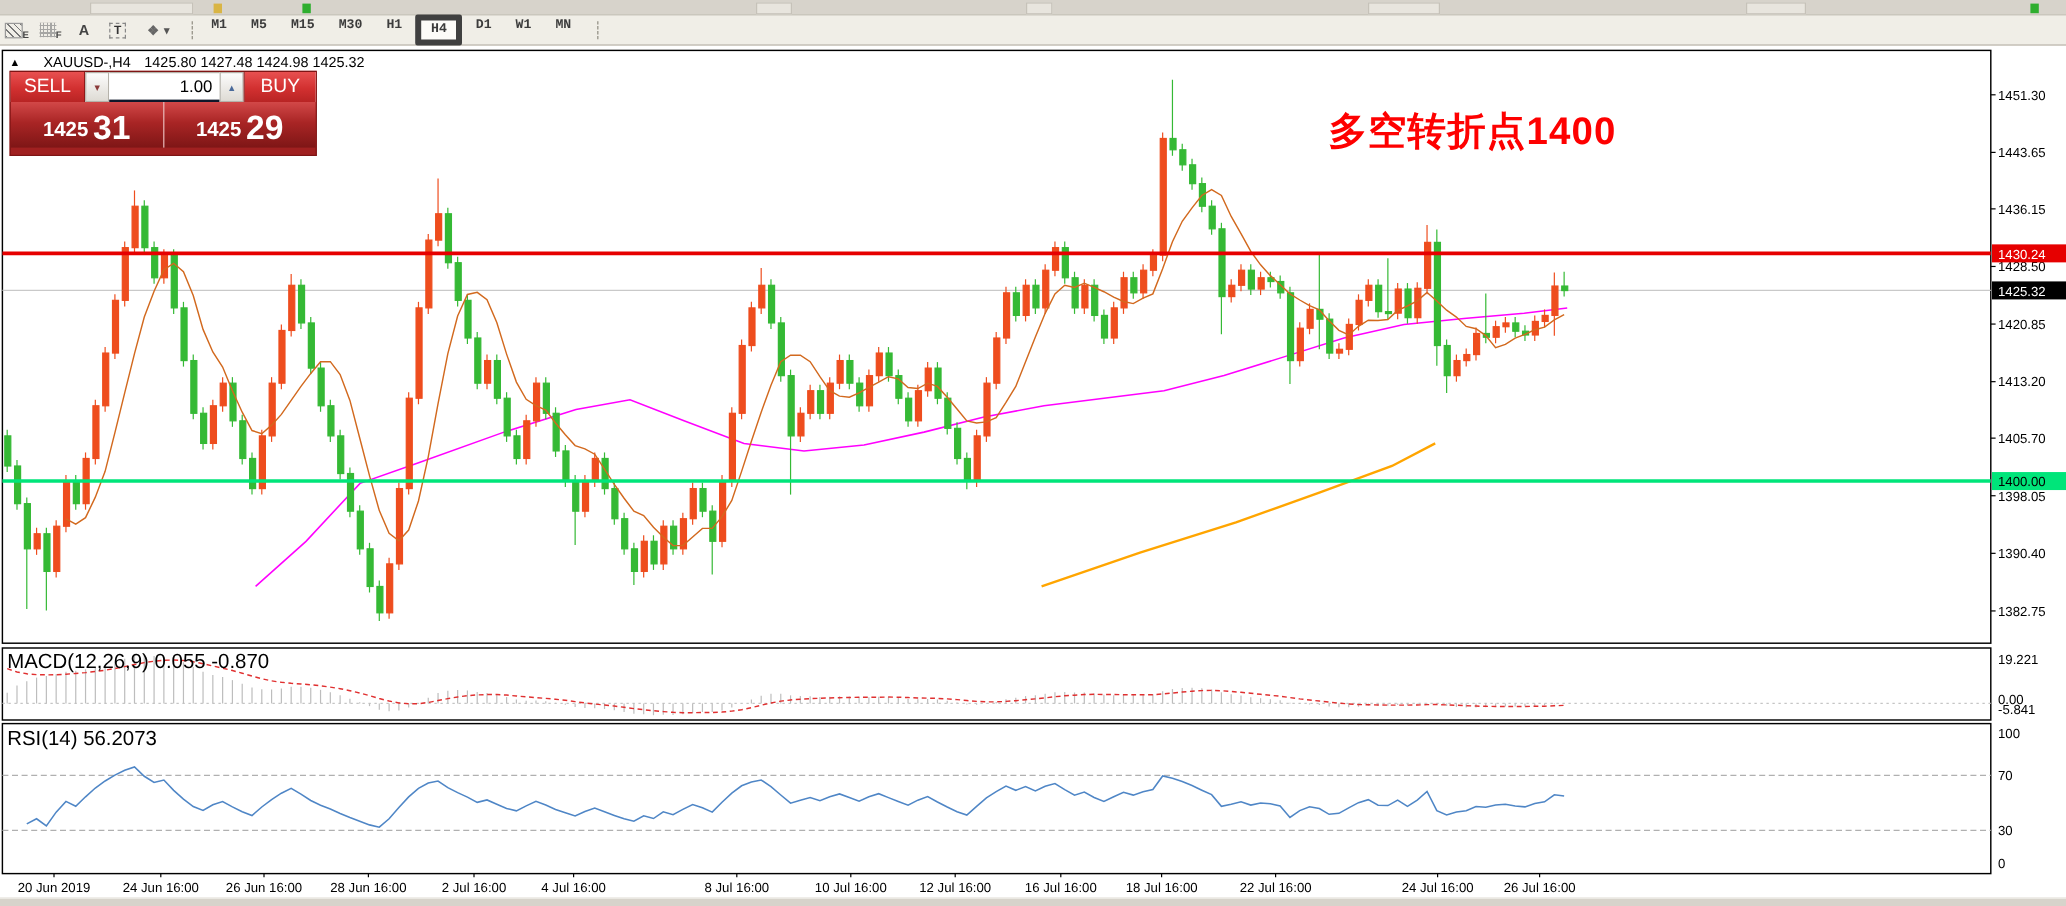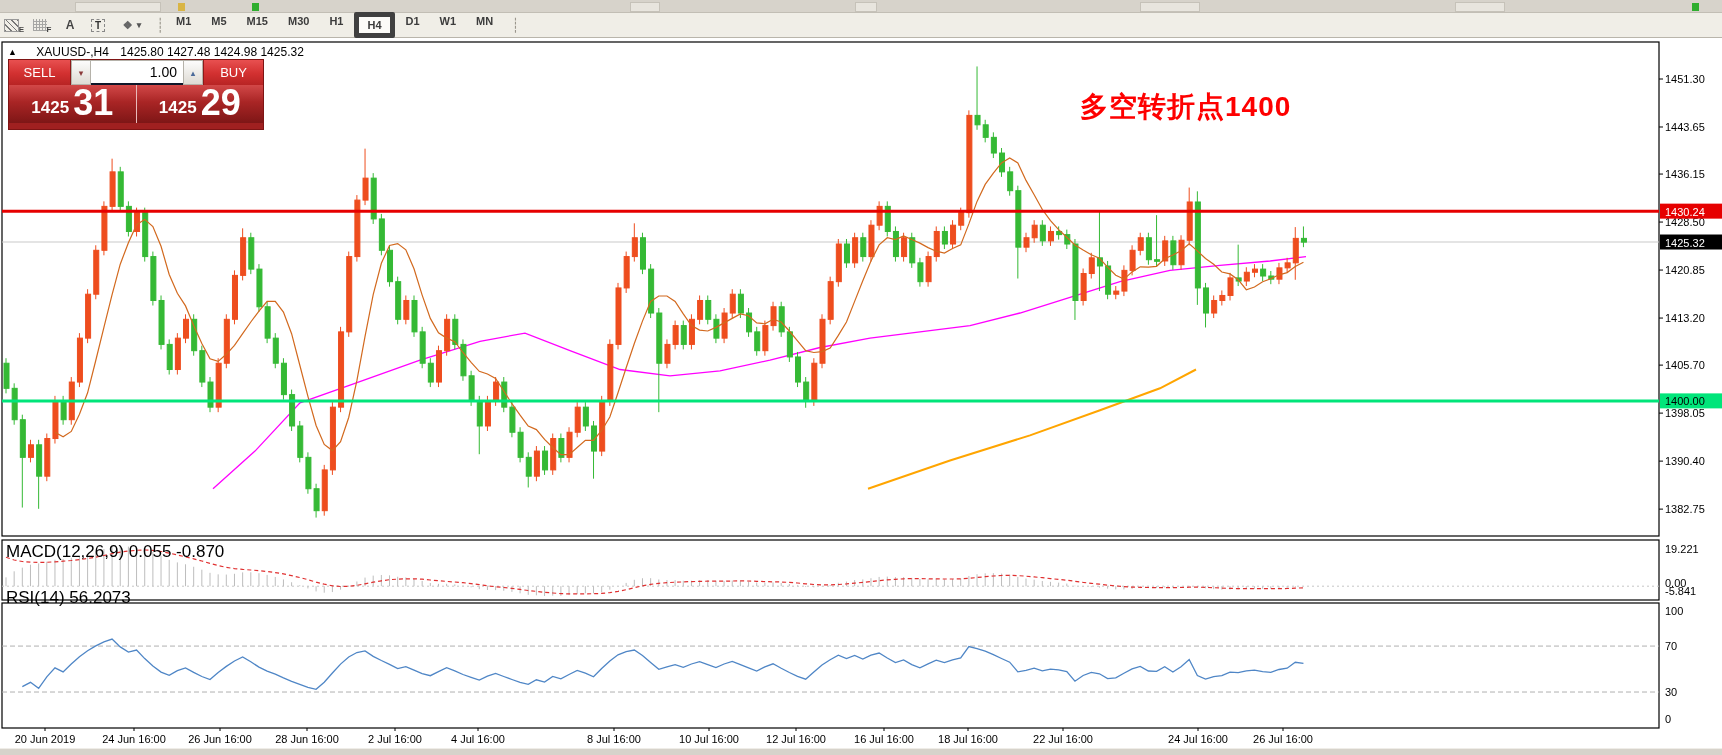--- a/index.html
+++ b/index.html
@@ -11,53 +11,53 @@
             border-bottom:1px solid #c2beb5;}
   .topstrip .pane{position:absolute;top:2px;height:10px;background:#e8e5de;border:1px solid #c6c2b9;}
   .topstrip .dot{position:absolute;top:3px;width:7px;height:8px;}
   
   .toolbar{position:absolute;left:0;top:13px;width:1722px;height:25px;background:#f0eee7;
            border-bottom:1px solid #b9b5ab;display:flex;align-items:center;}
   .toolbtn{width:26px;height:20px;margin:0 1px;display:flex;align-items:center;justify-content:center;
            color:#444;font-size:12px;font-weight:bold;border:1px solid transparent;}
   .tb-sep{width:6px;height:20px;margin:0 4px;color:#9a968c;font-size:14px;line-height:20px;}
   .tfbtn{padding:2px 8px;margin:0 1px;font-size:11px;font-weight:bold;color:#3c3c3c;
-         border:1px solid transparent;border-radius:2px;}
+         border:1px solid transparent;border-radius:2px;font-family:Liberation Mono, monospace;}
   .tfbtn.active{background:#fcfbf8;border:5px solid #404040;}
   .grid-ico{width:14px;height:12px;background:
      repeating-linear-gradient(0deg,#888 0 1px,transparent 1px 3px),
      repeating-linear-gradient(90deg,#888 0 1px,transparent 1px 3px);opacity:.7;}
   .hatch-ico{width:15px;height:13px;background:
      repeating-linear-gradient(45deg,#777 0 1px,transparent 1px 4px);border:1px solid #999;}
   .tbox-ico{width:14px;height:13px;border:1px dashed #888;font-size:10px;font-weight:bold;
             color:#333;display:flex;align-items:center;justify-content:center;}
   
   .chart-title{position:absolute;left:8px;top:45px;font-size:12px;color:#000;z-index:5;}
-  .annotation{position:absolute;left:1080px;top:88px;font-size:28px;font-weight:bold;
+  .annotation{position:absolute;left:1107px;top:88px;font-size:32px;font-weight:bold;
               color:#fe0000;z-index:6;white-space:nowrap;letter-spacing:1px;}
   .ind-label{position:absolute;font-size:17px;color:#000;z-index:5;}
   
   .trade-panel{position:absolute;left:8px;top:59px;width:256px;height:71px;z-index:10;
                border:1px solid #7e1414;background:#a02020;}
   .tp-row1{display:flex;height:25px;background:#fff;}
-  .tp-btn{display:flex;align-items:center;justify-content:center;color:#fff;font-size:13px;
+  .tp-btn{display:flex;align-items:center;justify-content:center;color:#fff;font-size:16px;
           background:linear-gradient(180deg,#e85050 0%,#d23030 55%,#b82424 100%);}
   .tp-sell{width:62px;border-right:1px solid #8e1a1a;}
   .tp-buy{width:60px;border-left:1px solid #8e1a1a;margin-left:auto;}
   .tp-spin{width:20px;display:flex;align-items:center;justify-content:center;font-size:9px;
            background:linear-gradient(#fcfcfc,#dedbd4);border:1px solid #b5b2aa;color:#555;}
   .tp-lot{flex:1;display:flex;align-items:center;justify-content:flex-end;background:#fff;
           border-top:1px solid #b5b2aa;border-bottom:2px solid #0f172a;
           font-size:14px;color:#000;padding-right:6px;}
   .tp-row2{display:flex;height:38px;background:linear-gradient(180deg,#d24848 0%,#a92525 45%,#7e1616 100%);}
   .tp-price{flex:1;display:flex;align-items:flex-end;justify-content:center;color:#fff;
             padding-bottom:4px;}
   .tp-price.left{border-right:1px solid #e9baba;}
   .tp-small{font-size:17px;font-weight:bold;margin-right:4px;line-height:1;padding-bottom:3px;}
-  .tp-big{font-size:36px;font-weight:bold;line-height:.85;}
+  .tp-big{font-size:28px;font-weight:bold;line-height:.85;}
   svg text{font-family:"Liberation Sans",sans-serif;}
   .bottomstrip{position:absolute;left:0;top:748px;width:1722px;height:7px;background:#d7d3cb;
                border-top:1px solid #efede8;}
 </style>
 </head>
 <body>
 
 <div class="screen">
 
   <div class="topstrip">
@@ -725,16 +725,16 @@
         <span class="tp-big">31</span>
       </div>
       <div class="tp-price">
         <span class="tp-small">1425</span>
         <span class="tp-big">29</span>
       </div>
     </div>
   </div>
 
   <div class="ind-label" style="left:6px;top:542px;">MACD(12,26,9) 0.055 -0.870</div>
-  <div class="ind-label" style="left:6px;top:588px;">RSI(14) 56.2073</div>
+  <div class="ind-label" style="left:6px;top:606px;">RSI(14) 56.2073</div>
 
   <div class="bottomstrip"></div>
 </div>
 
 </body></html>

